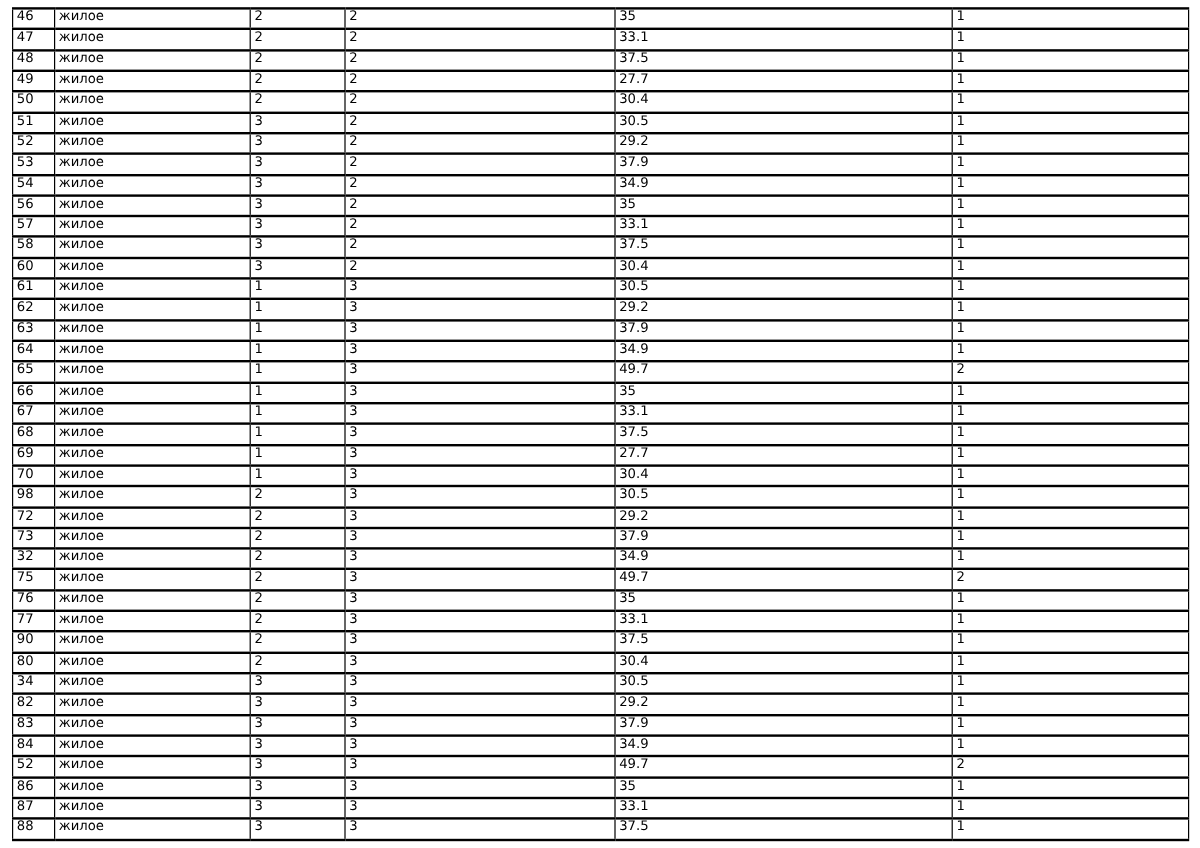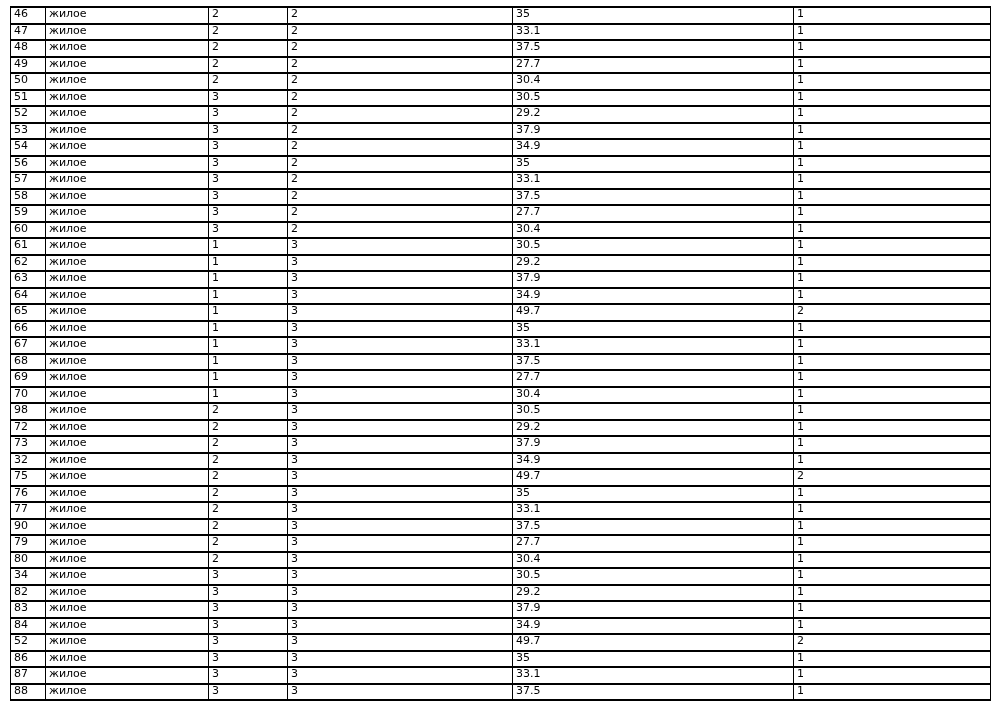--- a/index.html
+++ b/index.html
@@ -152,156 +152,148 @@
         </tr>
         <tr>
           <td>58</td>
           <td>жилое</td>
           <td>3</td>
           <td>2</td>
           <td>37.5</td>
           <td>1</td>
         </tr>
         <tr>
-          <td>59</td>
-          <td>жилое</td>
-          <td>3</td>
-          <td>2</td>
+          <td>60</td>
+          <td>жилое</td>
+          <td>3</td>
+          <td>2</td>
+          <td>30.4</td>
+          <td>1</td>
+        </tr>
+        <tr>
+          <td>61</td>
+          <td>жилое</td>
+          <td>1</td>
+          <td>3</td>
+          <td>30.5</td>
+          <td>1</td>
+        </tr>
+        <tr>
+          <td>62</td>
+          <td>жилое</td>
+          <td>1</td>
+          <td>3</td>
+          <td>29.2</td>
+          <td>1</td>
+        </tr>
+        <tr>
+          <td>63</td>
+          <td>жилое</td>
+          <td>1</td>
+          <td>3</td>
+          <td>37.9</td>
+          <td>1</td>
+        </tr>
+        <tr>
+          <td>64</td>
+          <td>жилое</td>
+          <td>1</td>
+          <td>3</td>
+          <td>34.9</td>
+          <td>1</td>
+        </tr>
+        <tr>
+          <td>65</td>
+          <td>жилое</td>
+          <td>1</td>
+          <td>3</td>
+          <td>49.7</td>
+          <td>2</td>
+        </tr>
+        <tr>
+          <td>66</td>
+          <td>жилое</td>
+          <td>1</td>
+          <td>3</td>
+          <td>35</td>
+          <td>1</td>
+        </tr>
+        <tr>
+          <td>67</td>
+          <td>жилое</td>
+          <td>1</td>
+          <td>3</td>
+          <td>33.1</td>
+          <td>1</td>
+        </tr>
+        <tr>
+          <td>68</td>
+          <td>жилое</td>
+          <td>1</td>
+          <td>3</td>
+          <td>37.5</td>
+          <td>1</td>
+        </tr>
+        <tr>
+          <td>69</td>
+          <td>жилое</td>
+          <td>1</td>
+          <td>3</td>
           <td>27.7</td>
           <td>1</td>
         </tr>
         <tr>
-          <td>60</td>
-          <td>жилое</td>
-          <td>3</td>
-          <td>2</td>
+          <td>70</td>
+          <td>жилое</td>
+          <td>1</td>
+          <td>3</td>
           <td>30.4</td>
           <td>1</td>
         </tr>
         <tr>
-          <td>61</td>
-          <td>жилое</td>
-          <td>1</td>
+          <td>98</td>
+          <td>жилое</td>
+          <td>2</td>
           <td>3</td>
           <td>30.5</td>
           <td>1</td>
         </tr>
         <tr>
-          <td>62</td>
-          <td>жилое</td>
-          <td>1</td>
+          <td>72</td>
+          <td>жилое</td>
+          <td>2</td>
           <td>3</td>
           <td>29.2</td>
           <td>1</td>
         </tr>
         <tr>
-          <td>63</td>
-          <td>жилое</td>
-          <td>1</td>
+          <td>73</td>
+          <td>жилое</td>
+          <td>2</td>
           <td>3</td>
           <td>37.9</td>
           <td>1</td>
         </tr>
         <tr>
-          <td>64</td>
-          <td>жилое</td>
-          <td>1</td>
+          <td>32</td>
+          <td>жилое</td>
+          <td>2</td>
           <td>3</td>
           <td>34.9</td>
           <td>1</td>
         </tr>
         <tr>
-          <td>65</td>
-          <td>жилое</td>
-          <td>1</td>
+          <td>75</td>
+          <td>жилое</td>
+          <td>2</td>
           <td>3</td>
           <td>49.7</td>
           <td>2</td>
         </tr>
         <tr>
-          <td>66</td>
-          <td>жилое</td>
-          <td>1</td>
-          <td>3</td>
-          <td>35</td>
-          <td>1</td>
-        </tr>
-        <tr>
-          <td>67</td>
-          <td>жилое</td>
-          <td>1</td>
-          <td>3</td>
-          <td>33.1</td>
-          <td>1</td>
-        </tr>
-        <tr>
-          <td>68</td>
-          <td>жилое</td>
-          <td>1</td>
-          <td>3</td>
-          <td>37.5</td>
-          <td>1</td>
-        </tr>
-        <tr>
-          <td>69</td>
-          <td>жилое</td>
-          <td>1</td>
-          <td>3</td>
-          <td>27.7</td>
-          <td>1</td>
-        </tr>
-        <tr>
-          <td>70</td>
-          <td>жилое</td>
-          <td>1</td>
-          <td>3</td>
-          <td>30.4</td>
-          <td>1</td>
-        </tr>
-        <tr>
-          <td>98</td>
-          <td>жилое</td>
-          <td>2</td>
-          <td>3</td>
-          <td>30.5</td>
-          <td>1</td>
-        </tr>
-        <tr>
-          <td>72</td>
-          <td>жилое</td>
-          <td>2</td>
-          <td>3</td>
-          <td>29.2</td>
-          <td>1</td>
-        </tr>
-        <tr>
-          <td>73</td>
-          <td>жилое</td>
-          <td>2</td>
-          <td>3</td>
-          <td>37.9</td>
-          <td>1</td>
-        </tr>
-        <tr>
-          <td>32</td>
-          <td>жилое</td>
-          <td>2</td>
-          <td>3</td>
-          <td>34.9</td>
-          <td>1</td>
-        </tr>
-        <tr>
-          <td>75</td>
-          <td>жилое</td>
-          <td>2</td>
-          <td>3</td>
-          <td>49.7</td>
-          <td>2</td>
-        </tr>
-        <tr>
           <td>76</td>
           <td>жилое</td>
           <td>2</td>
           <td>3</td>
           <td>35</td>
           <td>1</td>
         </tr>
         <tr>
           <td>77</td>
           <td>жилое</td>
@@ -309,28 +301,20 @@
           <td>3</td>
           <td>33.1</td>
           <td>1</td>
         </tr>
         <tr>
           <td>90</td>
           <td>жилое</td>
           <td>2</td>
           <td>3</td>
           <td>37.5</td>
-          <td>1</td>
-        </tr>
-        <tr>
-          <td>79</td>
-          <td>жилое</td>
-          <td>2</td>
-          <td>3</td>
-          <td>27.7</td>
           <td>1</td>
         </tr>
         <tr>
           <td>80</td>
           <td>жилое</td>
           <td>2</td>
           <td>3</td>
           <td>30.4</td>
           <td>1</td>
         </tr>

